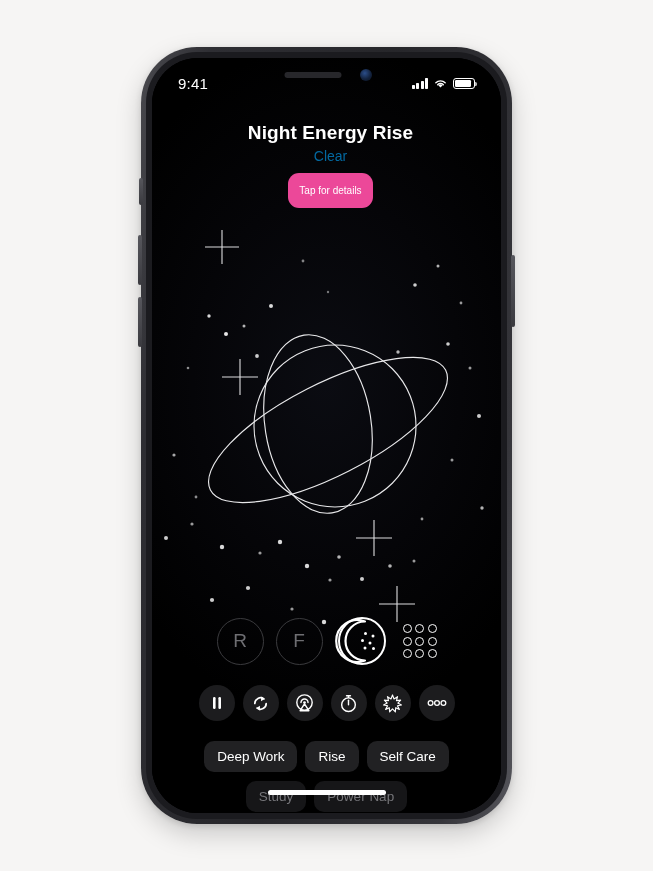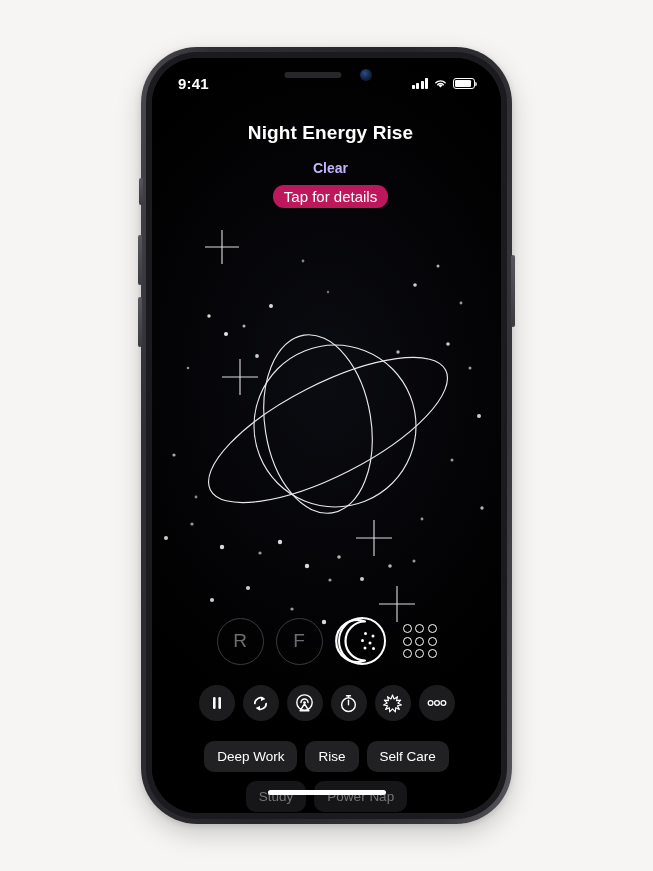--- a/index.html
+++ b/index.html
@@ -77,46 +77,46 @@
     width:6px; height:6px; border-radius:50%;
     background:radial-gradient(circle at 35% 30%, #5a86c9 0%, #1d3congress 0%, #16264a 80%);
   }
 
   
   .statusbar {
     position:absolute; top:0; left:0; right:0; height:42px;
     display:flex; align-items:center; justify-content:space-between;
     padding:0 26px; color:#fff;
   }
-  .sb-time { font-size:15px; font-weight:bold; letter-spacing:.2px; padding-top:9px; }
+  .sb-time { font-size:15px; font-weight:normal; letter-spacing:.2px; padding-top:9px; }
   .sb-right { display:flex; align-items:center; gap:5px; padding-top:9px; }
   .sig { display:flex; align-items:flex-end; gap:1.5px; height:11px; }
   .sig i { display:block; width:3px; background:#fff; border-radius:.8px; }
   .sig i:nth-child(1){ height:4px; }
   .sig i:nth-child(2){ height:6px; }
   .sig i:nth-child(3){ height:8.5px; }
   .sig i:nth-child(4){ height:11px; }
   .batt {
     width:22px; height:11px; border:1.3px solid #fff;
     border-radius:3px; position:relative; padding:1.2px;
   }
   .batt::after{
     content:""; position:absolute; right:-3.2px; top:3px;
     width:1.8px; height:4px; border-radius:0 1.5px 1.5px 0; background:rgba(255,255,255,.7);
   }
   .batt span{ display:block; height:100%; width:92%; background:#fff; border-radius:1.2px; }
 
   
   .header { position:absolute; top:64px; left:8px; right:0; text-align:center; }
   .title { color:#fff; font-size:19px; font-weight:bold; letter-spacing:.1px; }
-  .subtitle { color:#c4b5fd; font-size:14px; margin-top:16px; font-weight:bold; }
+  .subtitle { color:#0369a1; font-size:14px; margin-top:4px; font-weight:normal; }
   .details-pill {
     display:inline-block; margin-top:9px;
-    background:#be185d; color:#fff;
-    font-size:15px; padding:3px 11px; border-radius:11px;
+    background:#ec4899; color:#fff;
+    font-size:10px; padding:12px 11px; border-radius:11px;
     border:none; cursor:pointer;
   }
 
   
   .illustration { position:absolute; left:0; top:150px; width:349px; height:430px; }
   .illustration svg { display:block; width:349px; height:430px; }
 
   
   .badge-row {
     position:absolute; left:0; right:0; top:556px;

